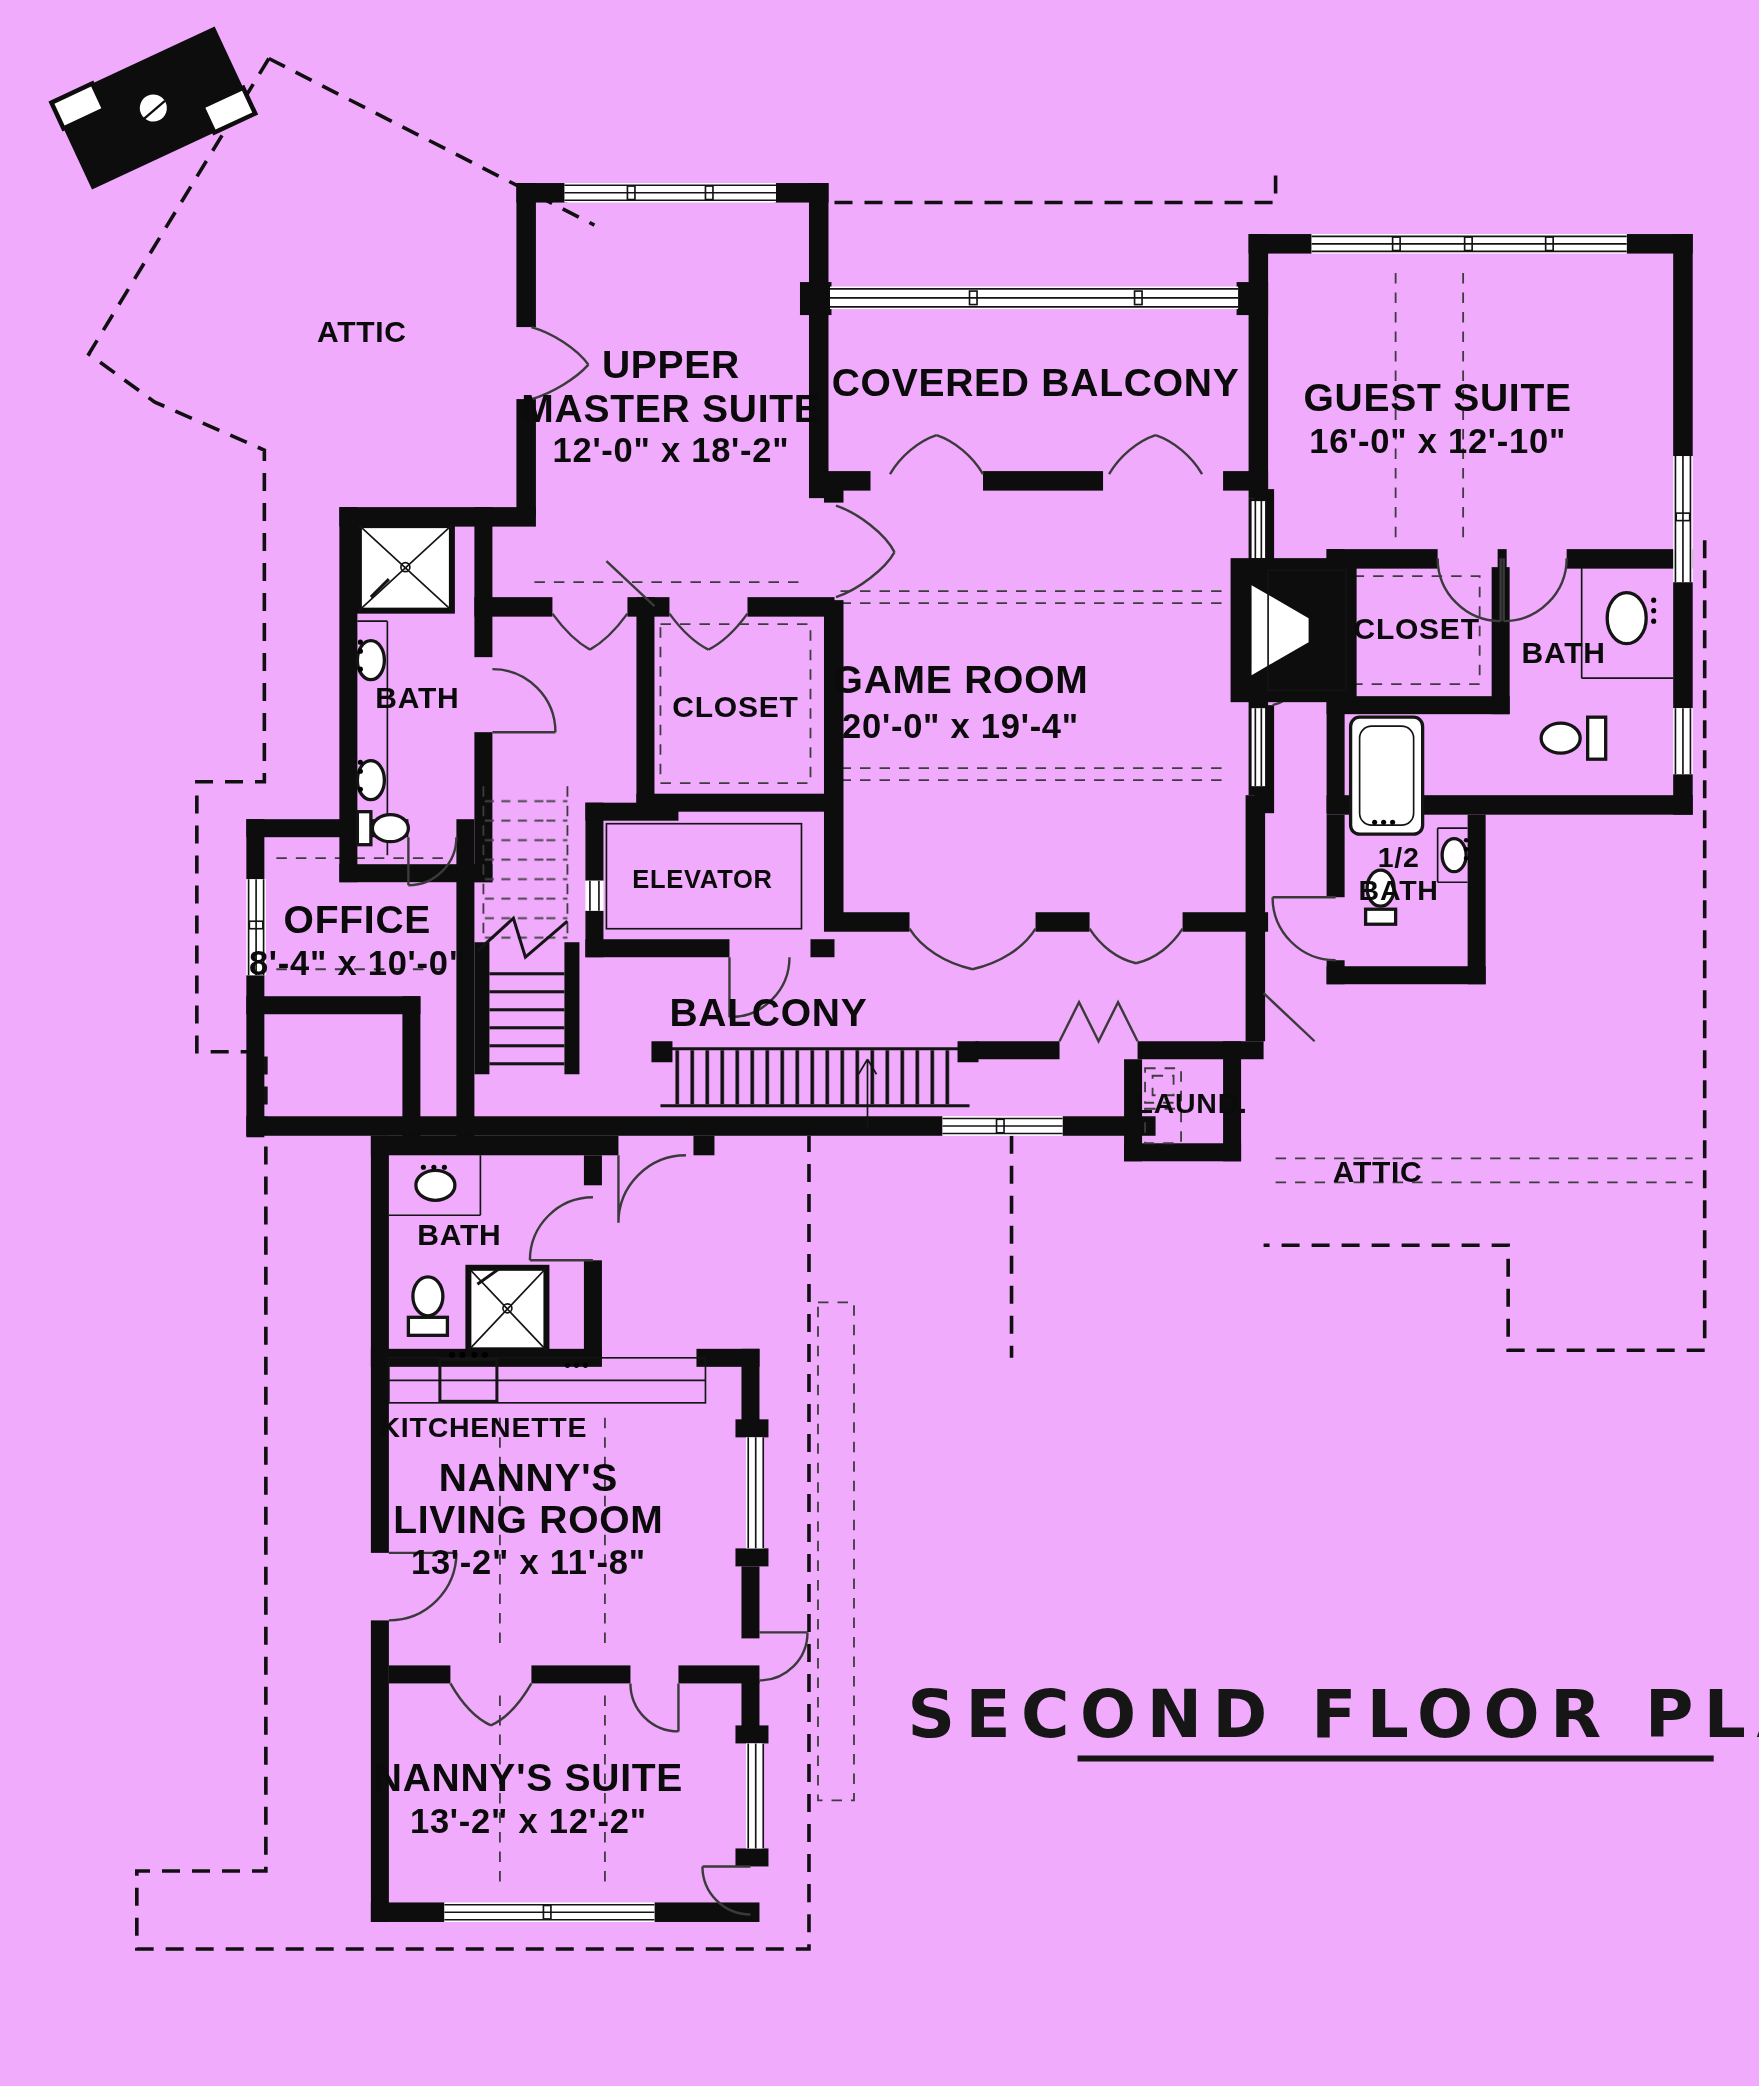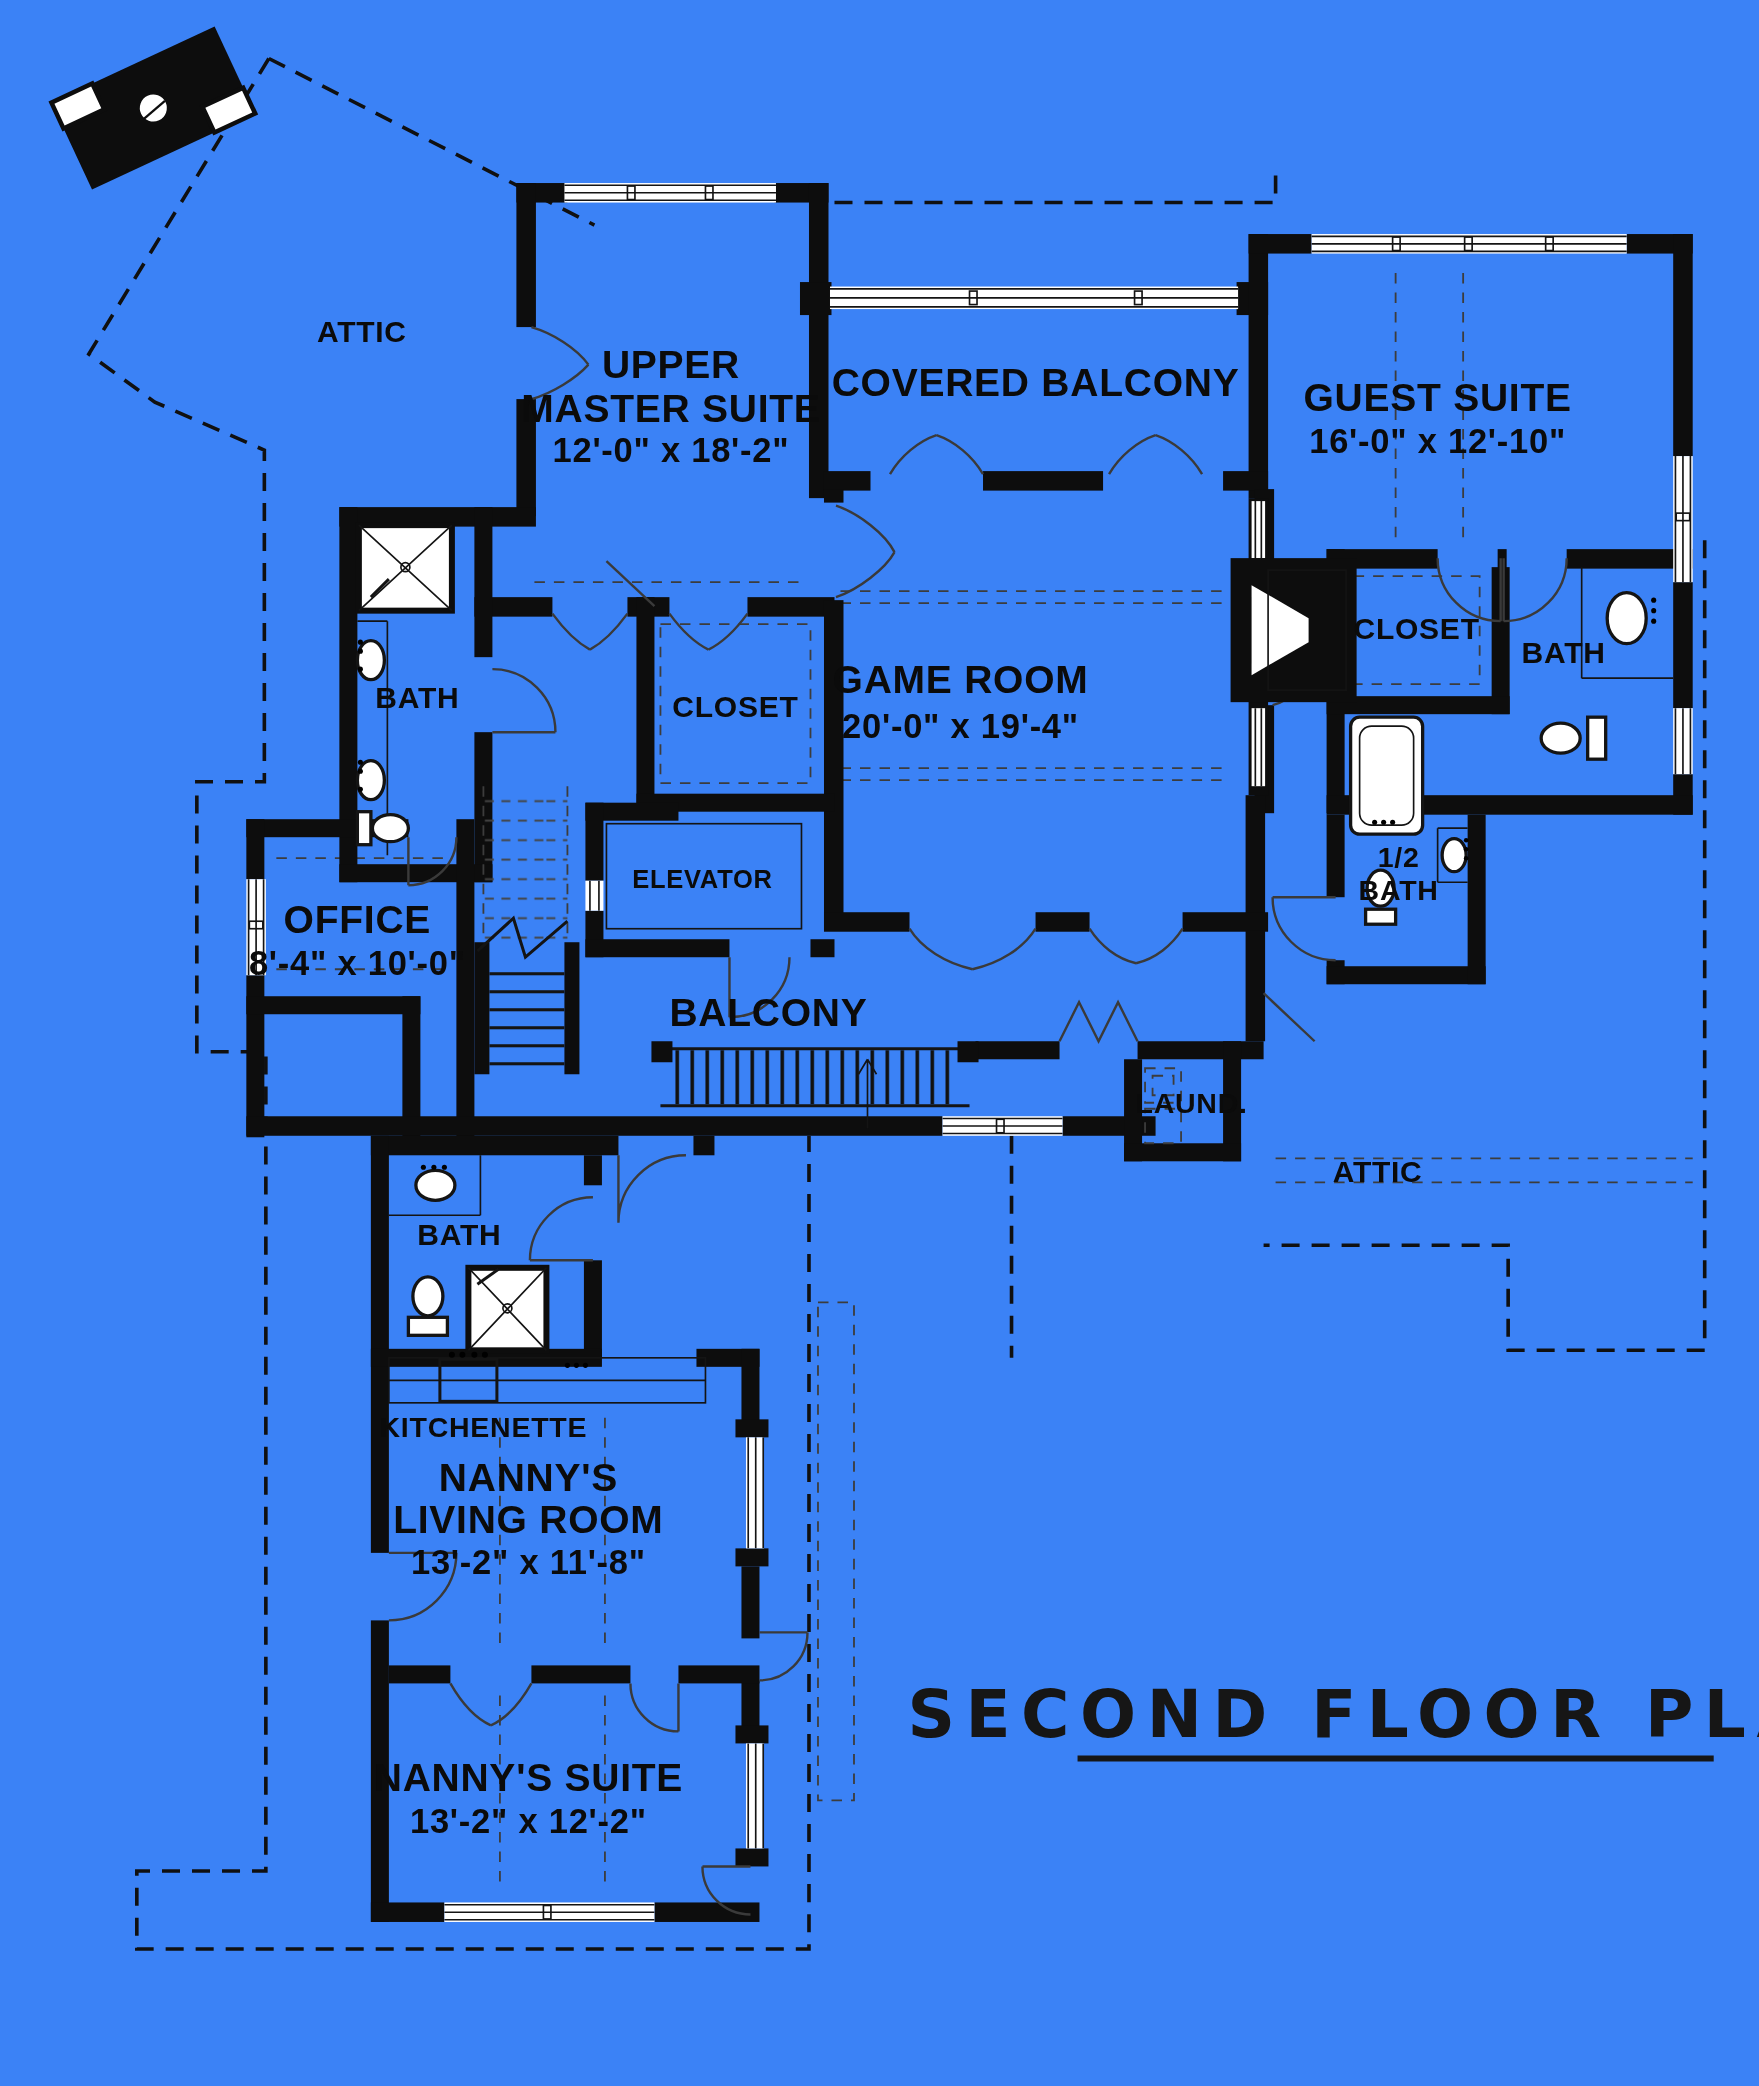--- a/index.html
+++ b/index.html
@@ -1,16 +1,16 @@
 <!DOCTYPE html>
 <html style="font-size:12px"><head>
 <meta charset="utf-8">
 <style>
   html,body{margin:0;padding:0;background:#e8e8e6;}
-  .page{position:relative;width:1759px;height:2087px;background:#3b82f6;overflow:hidden;}
+  .page{position:relative;width:1759px;height:2087px;background:#f0abfc;overflow:hidden;}
   svg{position:absolute;left:0;top:0;width:100%;height:100%;}
   .wall{fill:#0d0d0d;stroke:none;}
   .thin{stroke:#141414;stroke-width:2;fill:none;}
   .hair{stroke:#141414;stroke-width:1.1;fill:none;}
   .fix{stroke:#141414;stroke-width:2.2;fill:#ffffff;}
   .door{stroke:#3a3a3a;stroke-width:1.6;fill:none;}
   .dashM{stroke:#101010;stroke-width:2.4;stroke-dasharray:12 8;fill:none;}
   .dashL{stroke:#3c3c3c;stroke-width:1.2;stroke-dasharray:7 6;fill:none;}
   .lbl{font-family:"Liberation Sans",sans-serif;font-weight:bold;fill:#0b0b0b;text-anchor:middle;letter-spacing:.5px;}
   .s26{font-size:26px;} .s23{font-size:23px;} .s20{font-size:20px;}

